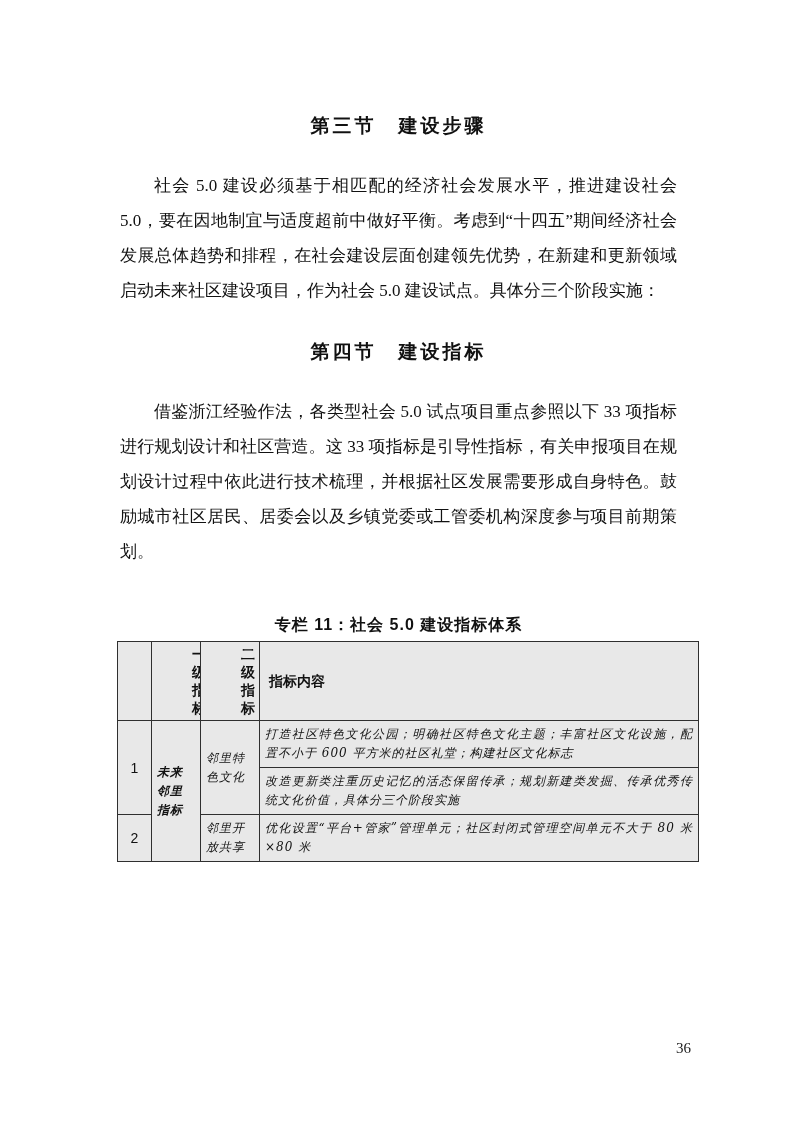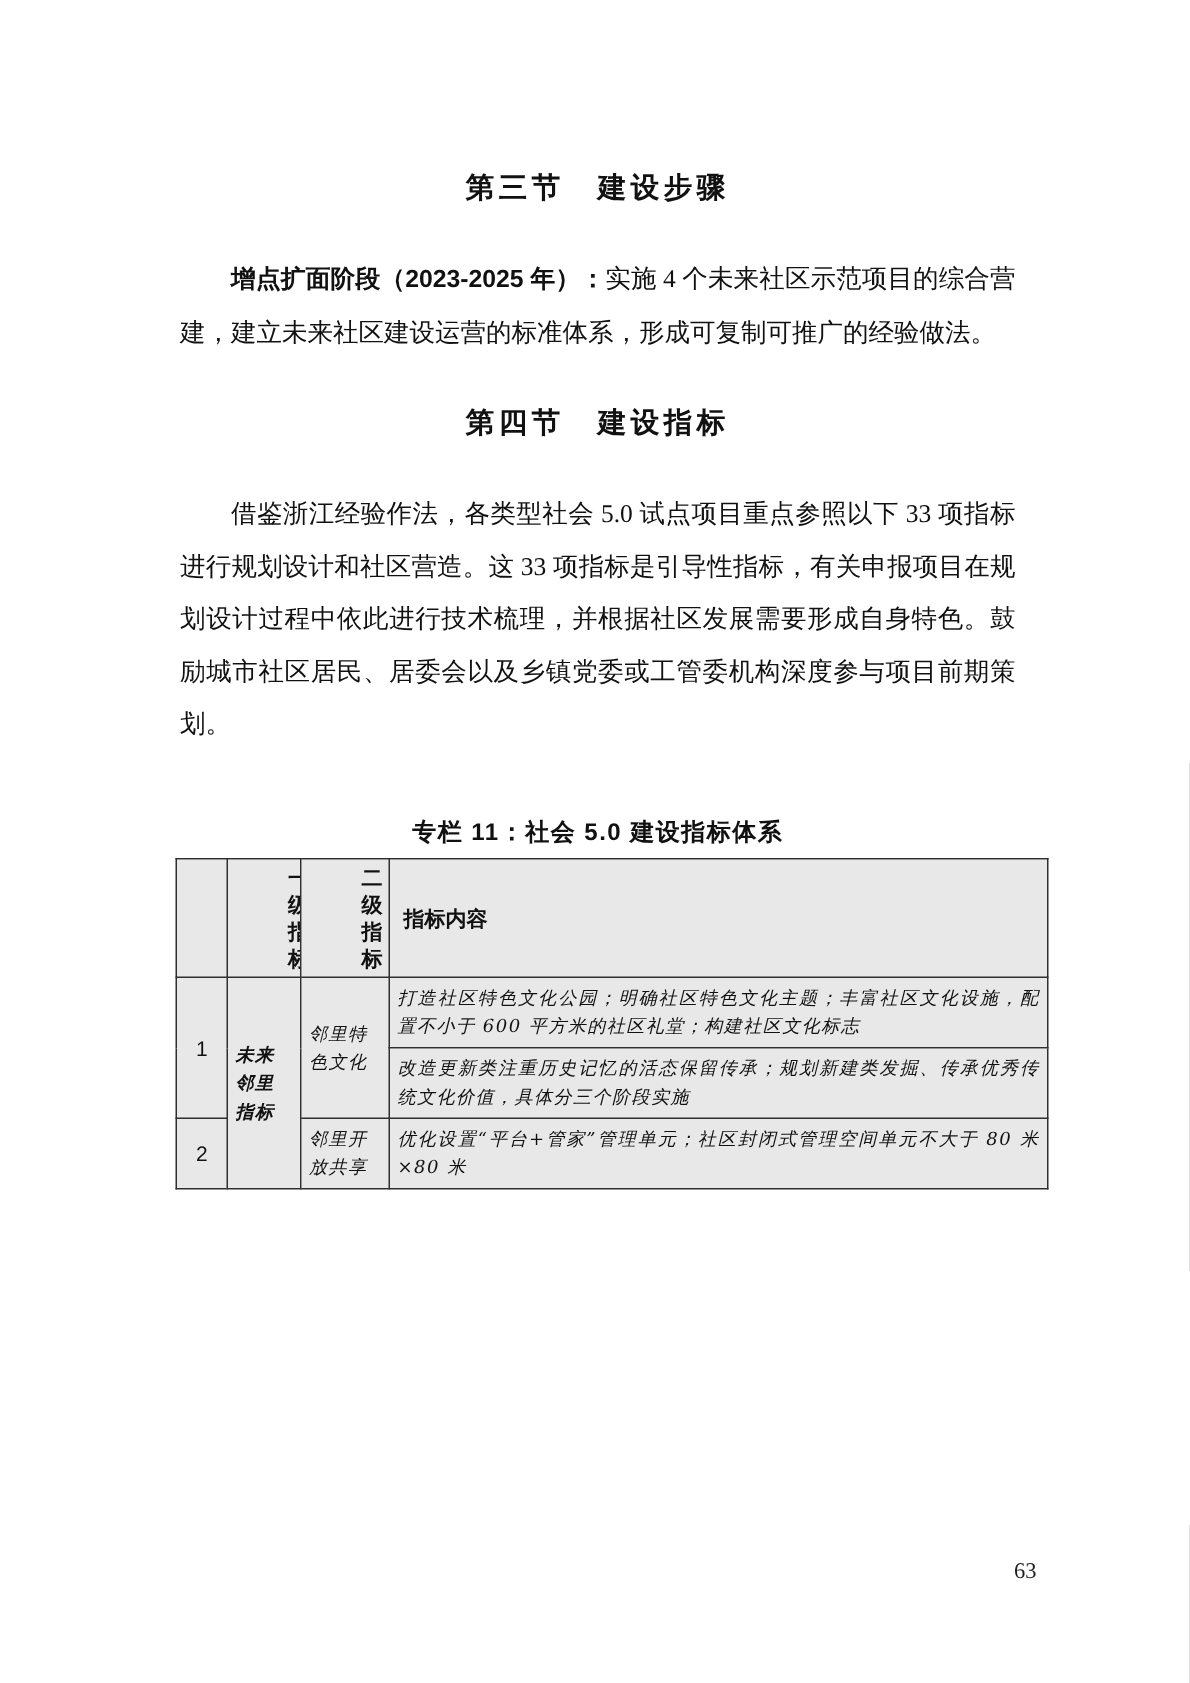--- a/index.html
+++ b/index.html
@@ -108,23 +108,23 @@
   }
 </style>
 </head>
 <body>
 
 <div class="page">
   <div class="content">
 
     <h1 class="sec-title">第三节　建设步骤</h1>
 
+    <p class="body-p">社会 5.0 建设必须基于相匹配的经济社会发展水平，推进建设社会 5.0，要在因地制宜与适度超前中做好平衡。考虑到“十四五”期间经济社会发展总体趋势和排程，在社会建设层面创建领先优势，在新建和更新领域启动未来社区建设项目，作为社会 5.0 建设试点。具体分三个阶段实施：</p>
 
 
-    <p class="body-p"><span class="phase-label">增点扩面阶段（2023-2025 年）：</span><span>实施 4 个未来社区示范项目的综合营建，建立未来社区建设运营的标准体系，形成可复制可推广的经验做法。</span></p>
 
 
     <h1 class="sec-title second">第四节　建设指标</h1>
 
     <p class="body-p">借鉴浙江经验作法，各类型社会 5.0 试点项目重点参照以下 33 项指标进行规划设计和社区营造。这 33 项指标是引导性指标，有关申报项目在规划设计过程中依此进行技术梳理，并根据社区发展需要形成自身特色。鼓励城市社区居民、居委会以及乡镇党委或工管委机构深度参与项目前期策划。</p>
 
     <div class="table-caption">专栏 11：社会 5.0 建设指标体系</div>
 
     <table class="indicator">
       <colgroup>
@@ -152,14 +152,14 @@
         <tr>
           <td class="cell-no">2</td>
           <td class="cell-secondary kai">邻里开放共享</td>
           <td class="cell-content kai">优化设置“平台+管家”管理单元；社区封闭式管理空间单元不大于 80 米×80 米</td>
         </tr>
       </tbody>
     </table>
 
   </div>
 
-  <div class="page-number">63</div>
+  <div class="page-number">36</div>
 </div>
 
 </body></html>

